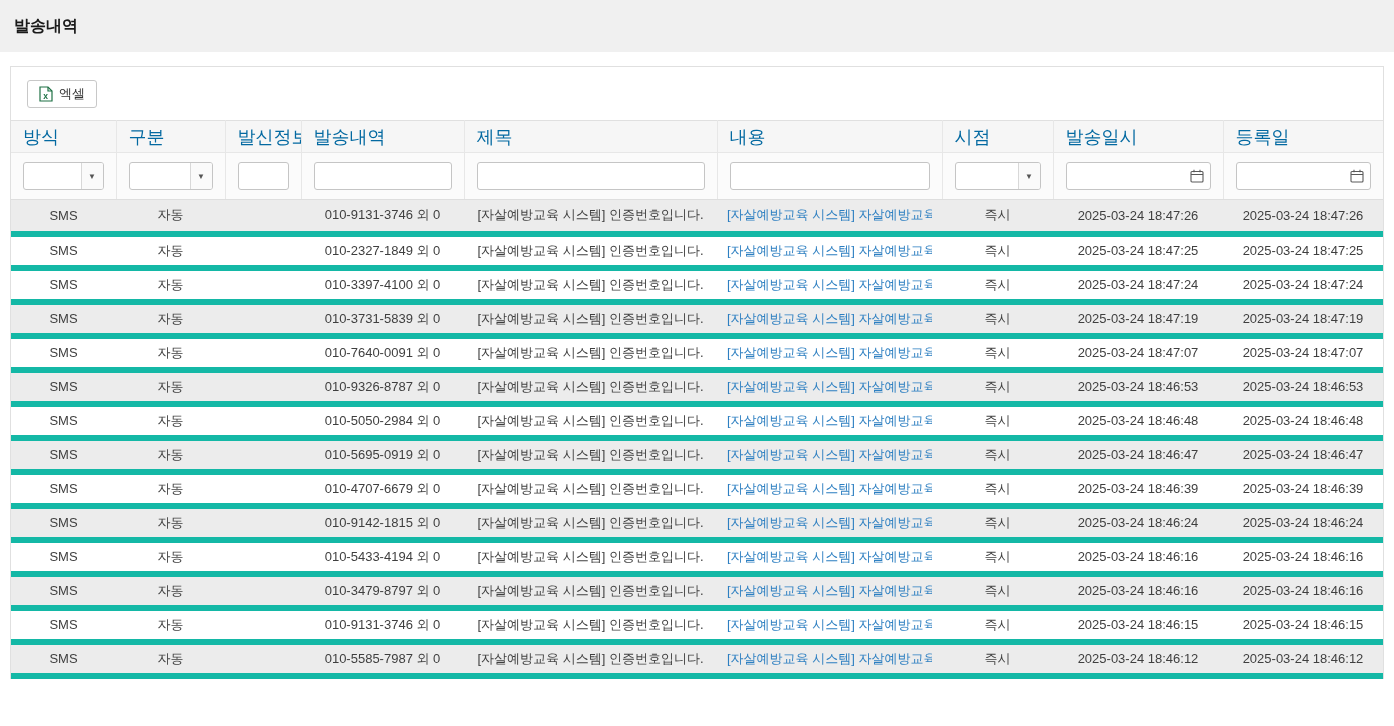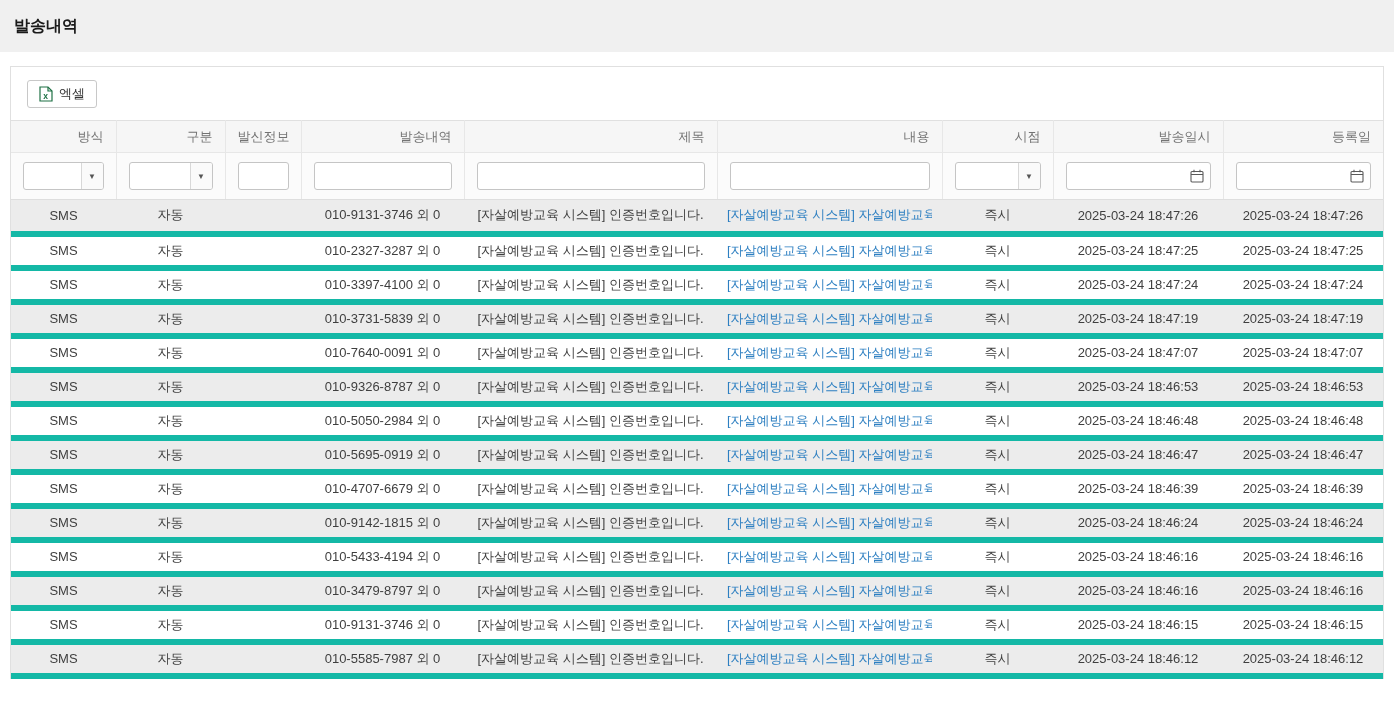--- a/index.html
+++ b/index.html
@@ -48,22 +48,22 @@
   col.w-method { width: 105px; }
   col.w-category { width: 109px; }
   col.w-sender { width: 76px; }
   col.w-receiver { width: 163px; }
   col.w-title { width: 253px; }
   col.w-content { width: 225px; }
   col.w-timing { width: 111px; }
   col.w-sent { width: 170px; }
 
   thead th {
-    background: #f6f6f6; font-weight: normal; font-size: 13px; color: #737373;
-    text-align: right; height: 32px; padding: 0 12px;
+    background: #f6f6f6; font-weight: normal; font-size: 18px; color: #0369a1;
+    text-align: left; height: 32px; padding: 0 12px;
     border-left: 1px solid #e7e7e7; border-bottom: 1px solid #e7e7e7;
     white-space: nowrap; overflow: hidden; cursor: pointer;
   }
   thead th:first-child { border-left: none; }
 
   tr.filter-row td {
     background: #fbfbfb; padding: 9px 12px;
     border-left: 1px solid #e7e7e7; border-bottom: 1px solid #dedede;
   }
   tr.filter-row td:first-child { border-left: none; }
@@ -223,21 +223,21 @@
             <span class="content-link">[자살예방교육 시스템] 자살예방교육 ...</span>
           </td>
           <td class="col-timing">즉시</td>
           <td class="col-sent_at">2025-03-24 18:47:26</td>
           <td class="col-registered_at">2025-03-24 18:47:26</td>
         </tr>
         <tr>
           <td class="col-method">SMS</td>
           <td class="col-category">자동</td>
           <td class="col-sender"></td>
-          <td class="col-receiver">010-2327-3287 외 0</td>
+          <td class="col-receiver">010-2327-1849 외 0</td>
           <td class="col-title">[자살예방교육 시스템] 인증번호입니다.</td>
           <td class="col-content">
             <span class="content-link">[자살예방교육 시스템] 자살예방교육 ...</span>
           </td>
           <td class="col-timing">즉시</td>
           <td class="col-sent_at">2025-03-24 18:47:25</td>
           <td class="col-registered_at">2025-03-24 18:47:25</td>
         </tr>
         <tr>
           <td class="col-method">SMS</td>

